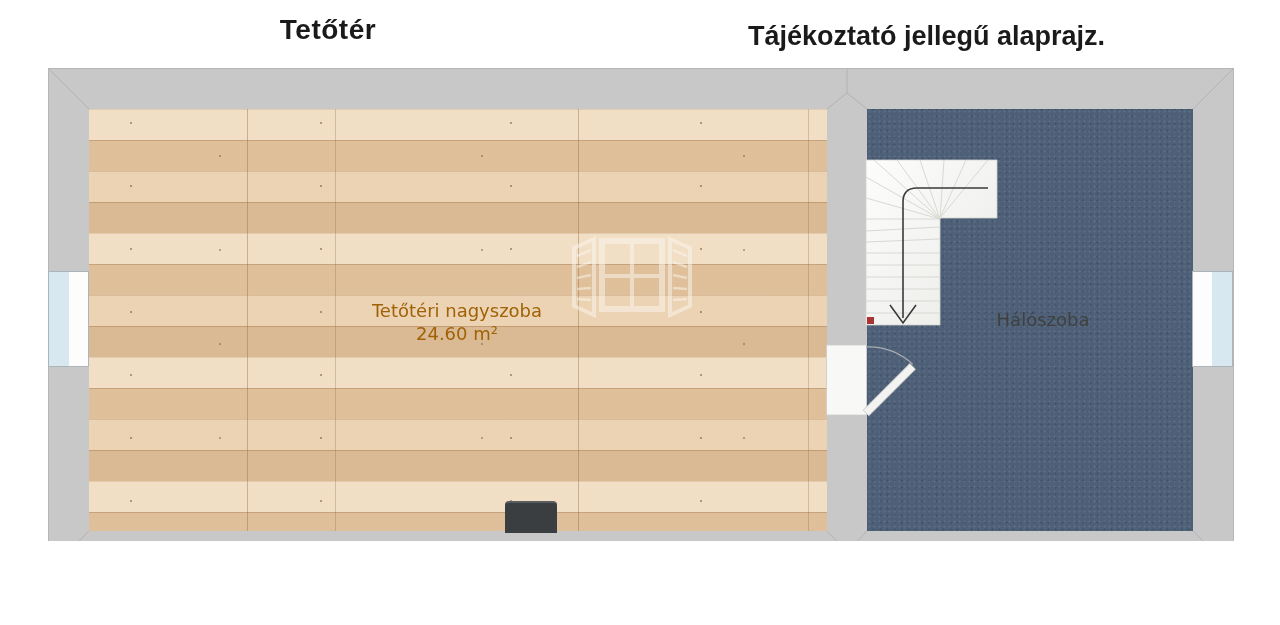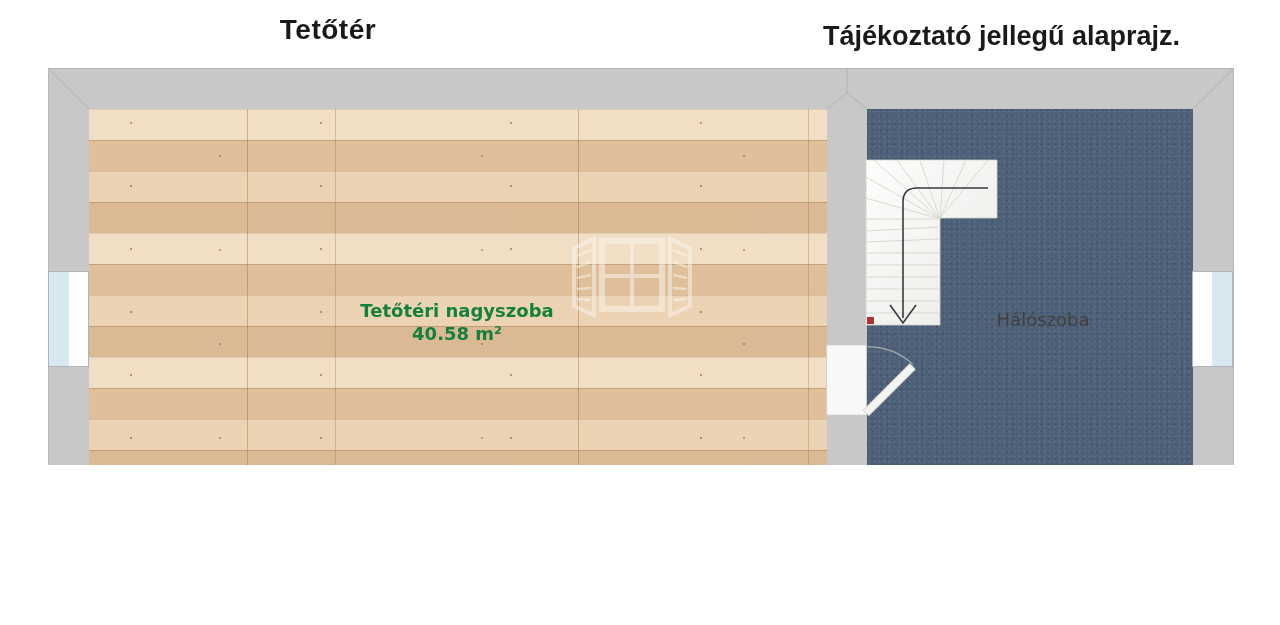--- a/index.html
+++ b/index.html
@@ -1,26 +1,26 @@
 <!DOCTYPE html>
 <html><head>
 <meta charset="utf-8">
 <style>
   html,body{margin:0;padding:0;background:#ffffff;}
   #canvas{
-    position:relative;width:1280px;height:465px;background:#ffffff;
+    position:relative;width:1280px;height:541px;background:#ffffff;
     font-family:"Liberation Sans",sans-serif;overflow:hidden;
   }
   
   .title-left{
     position:absolute;left:228px;top:14px;width:200px;text-align:center;
     font-size:28px;font-weight:bold;color:#1a1a1a;letter-spacing:.5px;
   }
   .title-right{
-    position:absolute;left:780px;top:21px;width:400px;text-align:right;
+    position:absolute;left:748px;top:21px;width:400px;text-align:left;
     font-size:27px;font-weight:bold;color:#1a1a1a;
   }
   
   .building{
     position:absolute;left:49px;top:69px;width:1184px;height:502px;
     background:#c8c8c8;outline:1px solid #b6b6b6;
   }
   
   .floor-wood{
     position:absolute;left:40px;top:40px;width:738px;height:422px;
@@ -60,21 +60,21 @@
   }
   
   .wm-icon{position:absolute;left:570px;top:236px;width:124px;height:82px;}
   .wm-text{
     position:absolute;left:536px;top:312px;width:220px;text-align:center;
     font-family:"DejaVu Serif",serif;font-size:55px;line-height:1;
     color:rgba(252,248,240,.55);letter-spacing:14px;
   }
   
   .room-label{position:absolute;text-align:center;font-family:"DejaVu Sans",sans-serif;font-size:18px;line-height:23px;}
-  .label-left{left:332px;top:299px;width:250px;color:#15803d;font-weight:bold;}
+  .label-left{left:332px;top:299px;width:250px;color:#a16207;}
   .label-right{left:933px;top:308px;width:220px;color:#404040;}
   
   .overlay{position:absolute;left:0;top:0;width:1280px;height:625px;pointer-events:none;}
 </style>
 </head>
 <body>
 
 <div id="canvas">
 
   <div class="title-left">Tetőtér</div>
@@ -155,19 +155,19 @@
       <path d="M62,8 V70 M35,40 H89" stroke-width="4"></path>
       <polygon points="4,12 24,3 24,79 4,70" stroke-width="4"></polygon>
       <path d="M7,20 L21,14 M7,31 L21,26 M7,42 L21,39 M7,53 L21,52 M7,63 L21,64" stroke-width="2.5"></path>
       <polygon points="120,12 100,3 100,79 120,70" stroke-width="4"></polygon>
       <path d="M117,20 L103,14 M117,31 L103,26 M117,42 L103,39 M117,53 L103,52 M117,63 L103,64" stroke-width="2.5"></path>
     </g>
   </svg>
 
   <div class="room-label label-left">
     <div>Tetőtéri nagyszoba</div>
-    <div>40.58 m²</div>
+    <div>24.60 m²</div>
   </div>
   <div class="room-label label-right">
     <div>Hálószoba</div>
   </div>
 
 </div>
 
 </body></html>

